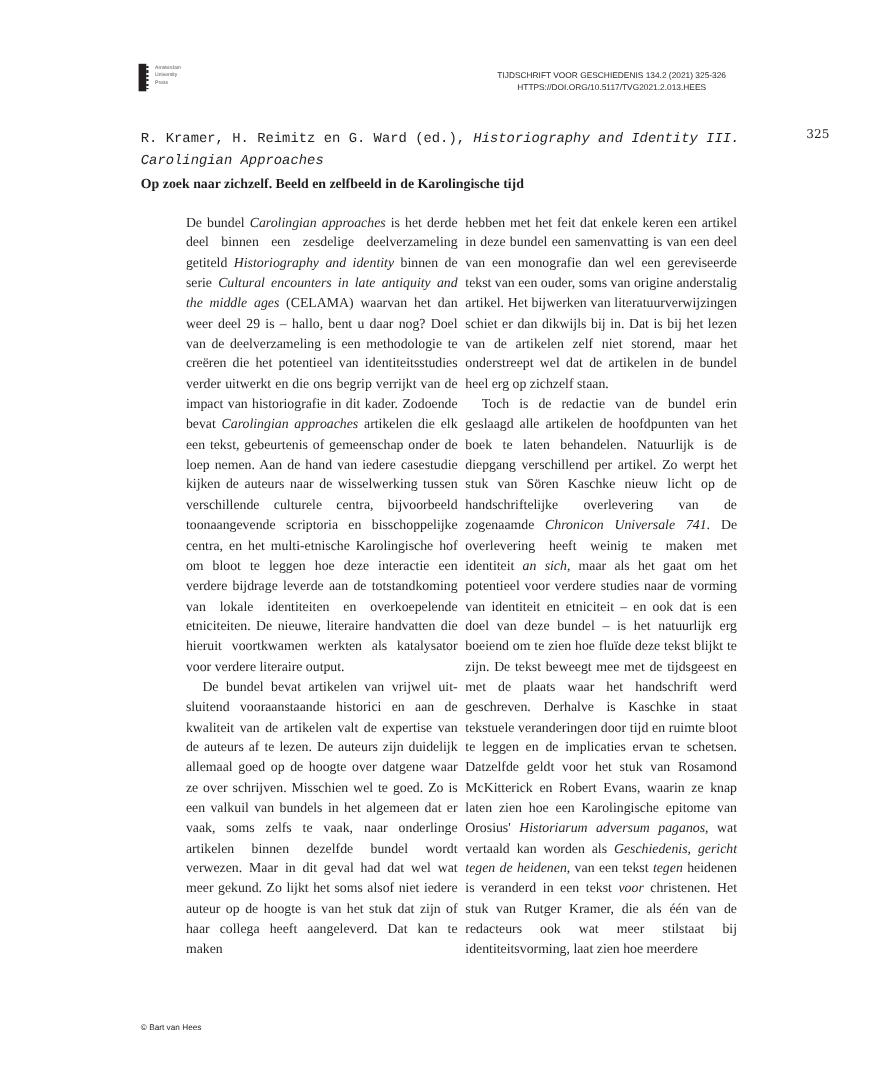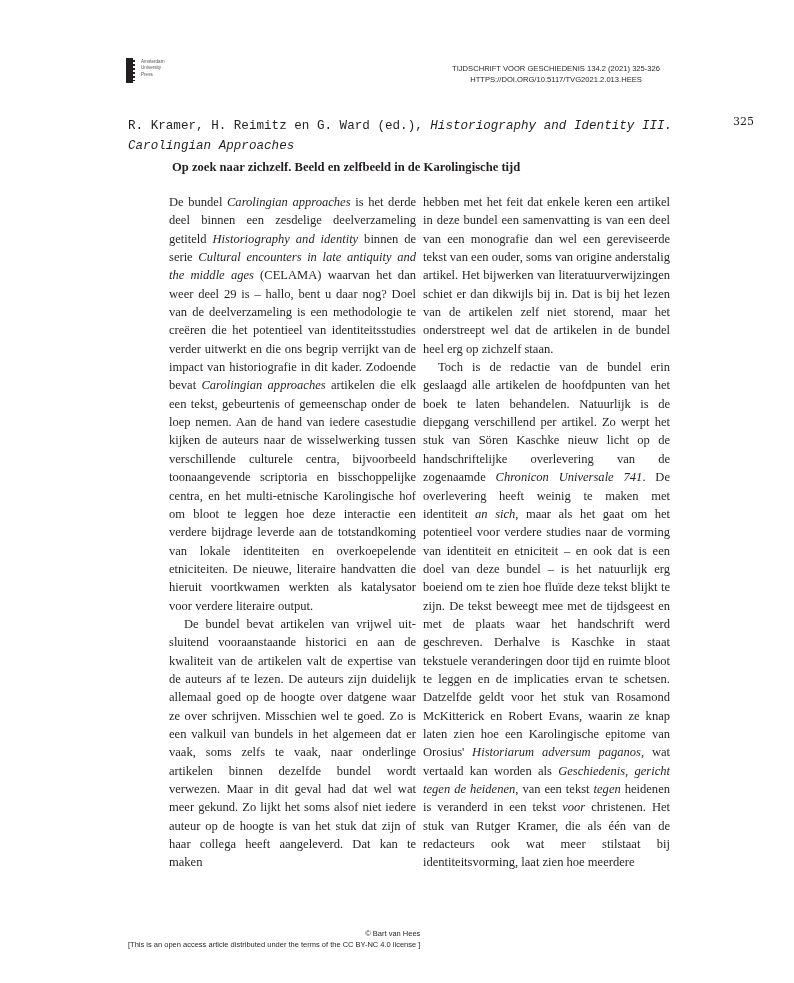--- a/index.html
+++ b/index.html
@@ -7,21 +7,21 @@
   .logo { position: absolute; left: 126px; top: 58px; display: flex; align-items: flex-start; }
   .logo-bar { width: 7px; height: 25px; background: #231f20; position: relative; }
   .logo-bar::after { content: ""; position: absolute; right: -2px; top: 2px; width: 2px; height: 21px;
     background: repeating-linear-gradient(to bottom, #231f20 0 2px, transparent 2px 4px); }
   .logo-text { margin-left: 8px; font-family: "Liberation Sans", sans-serif; font-size: 4.6px; line-height: 6.3px; color: #555; padding-top: 1px; }
   .journal { position: absolute; right: 134px; top: 64px; text-align: center; font-family: "Liberation Sans", sans-serif; font-size: 7.6px; line-height: 10.5px; color: #231f20; }
   .journal .doi { }
   .page-number { position: absolute; left: 733px; top: 73px; font-family: "DejaVu Serif", serif; font-size: 11px; color: #231f20; margin-top: 42px; }
   .citation { position: absolute; left: 128px; top: 116px; width: 560px; font-family: Liberation Mono, monospace; font-size: 12.6px; line-height: 20px; }
   .citation i { font-style: italic; }
-  .heading { position: absolute; left: 128px; top: 160px; font-family: "Liberation Serif", serif; font-size: 12.6px; font-weight: bold; margin-left: 44px; }
+  .heading { position: absolute; left: 128px; top: 160px; font-family: "Liberation Serif", serif; font-size: 12.6px; font-weight: bold; }
   .column { position: absolute; top: 193px; width: 247px; font-family: "Liberation Serif", serif; font-size: 12.55px; line-height: 18.35px; text-align: justify; hyphens: manual; }
   .col-left { left: 129px; margin-left: 40px; }
   .col-right { left: 410px; margin-left: 13px; }
   .column p { margin: 0; }
   .column p.indent { text-indent: 15px; }
   .footer { position: absolute; left: 128px; top: 928px; font-family: "Liberation Sans", sans-serif; font-size: 7.5px; line-height: 11px; color: #231f20; text-align: right; }
 </style>
 </head>
 <body>
 
@@ -52,14 +52,13 @@
   <p class="indent">De bundel bevat artikelen van vrijwel uit­sluitend vooraanstaande historici en aan de kwaliteit van de artikelen valt de expertise van de auteurs af te lezen. De auteurs zijn duidelijk allemaal goed op de hoogte over datgene waar ze over schrijven. Misschien wel te goed. Zo is een valkuil van bundels in het algemeen dat er vaak, soms zelfs te vaak, naar onderlinge artikelen binnen dezelfde bundel wordt verwezen. Maar in dit geval had dat wel wat meer gekund. Zo lijkt het soms alsof niet iedere auteur op de hoogte is van het stuk dat zijn of haar collega heeft aangeleverd. Dat kan te maken</p>
 </div>
 
 <div class="column col-right">
   <p>hebben met het feit dat enkele keren een artikel in deze bundel een samenvatting is van een deel van een monografie dan wel een gereviseerde tekst van een ouder, soms van origine anderstalig artikel. Het bijwerken van literatuurverwijzingen schiet er dan dikwijls bij in. Dat is bij het lezen van de artikelen zelf niet storend, maar het onderstreept wel dat de artikelen in de bundel heel erg op zichzelf staan.</p>
   <p class="indent">Toch is de redactie van de bundel erin geslaagd alle artikelen de hoofdpunten van het boek te laten behandelen. Natuurlijk is de diepgang verschillend per artikel. Zo werpt het stuk van Sören Kaschke nieuw licht op de handschriftelijke overlevering van de zogenaamde <i>Chronicon Universale 741</i>. De overlevering heeft weinig te maken met identiteit <i>an sich</i>, maar als het gaat om het potentieel voor verdere studies naar de vorming van identiteit en etniciteit – en ook dat is een doel van deze bundel – is het natuurlijk erg boeiend om te zien hoe fluïde deze tekst blijkt te zijn. De tekst beweegt mee met de tijdsgeest en met de plaats waar het handschrift werd geschreven. Derhalve is Kaschke in staat tekstuele veranderingen door tijd en ruimte bloot te leggen en de implicaties ervan te schetsen. Datzelfde geldt voor het stuk van Rosamond McKitterick en Robert Evans, waarin ze knap laten zien hoe een Karolingische epitome van Orosius' <i>Historiarum adversum paganos</i>, wat vertaald kan worden als <i>Geschiedenis, gericht tegen de heidenen</i>, van een tekst <i>tegen</i> heidenen is veranderd in een tekst <i>voor</i> christenen. Het stuk van Rutger Kramer, die als één van de redacteurs ook wat meer stilstaat bij identiteitsvorming, laat zien hoe meerdere</p>
 </div>
 
 <div class="footer">
   <div>© Bart van Hees</div>
-  <div>[This is an open access article distributed under the terms of the CC BY-NC 4.0 license ]</div>
 </div>
 
 </body></html>

